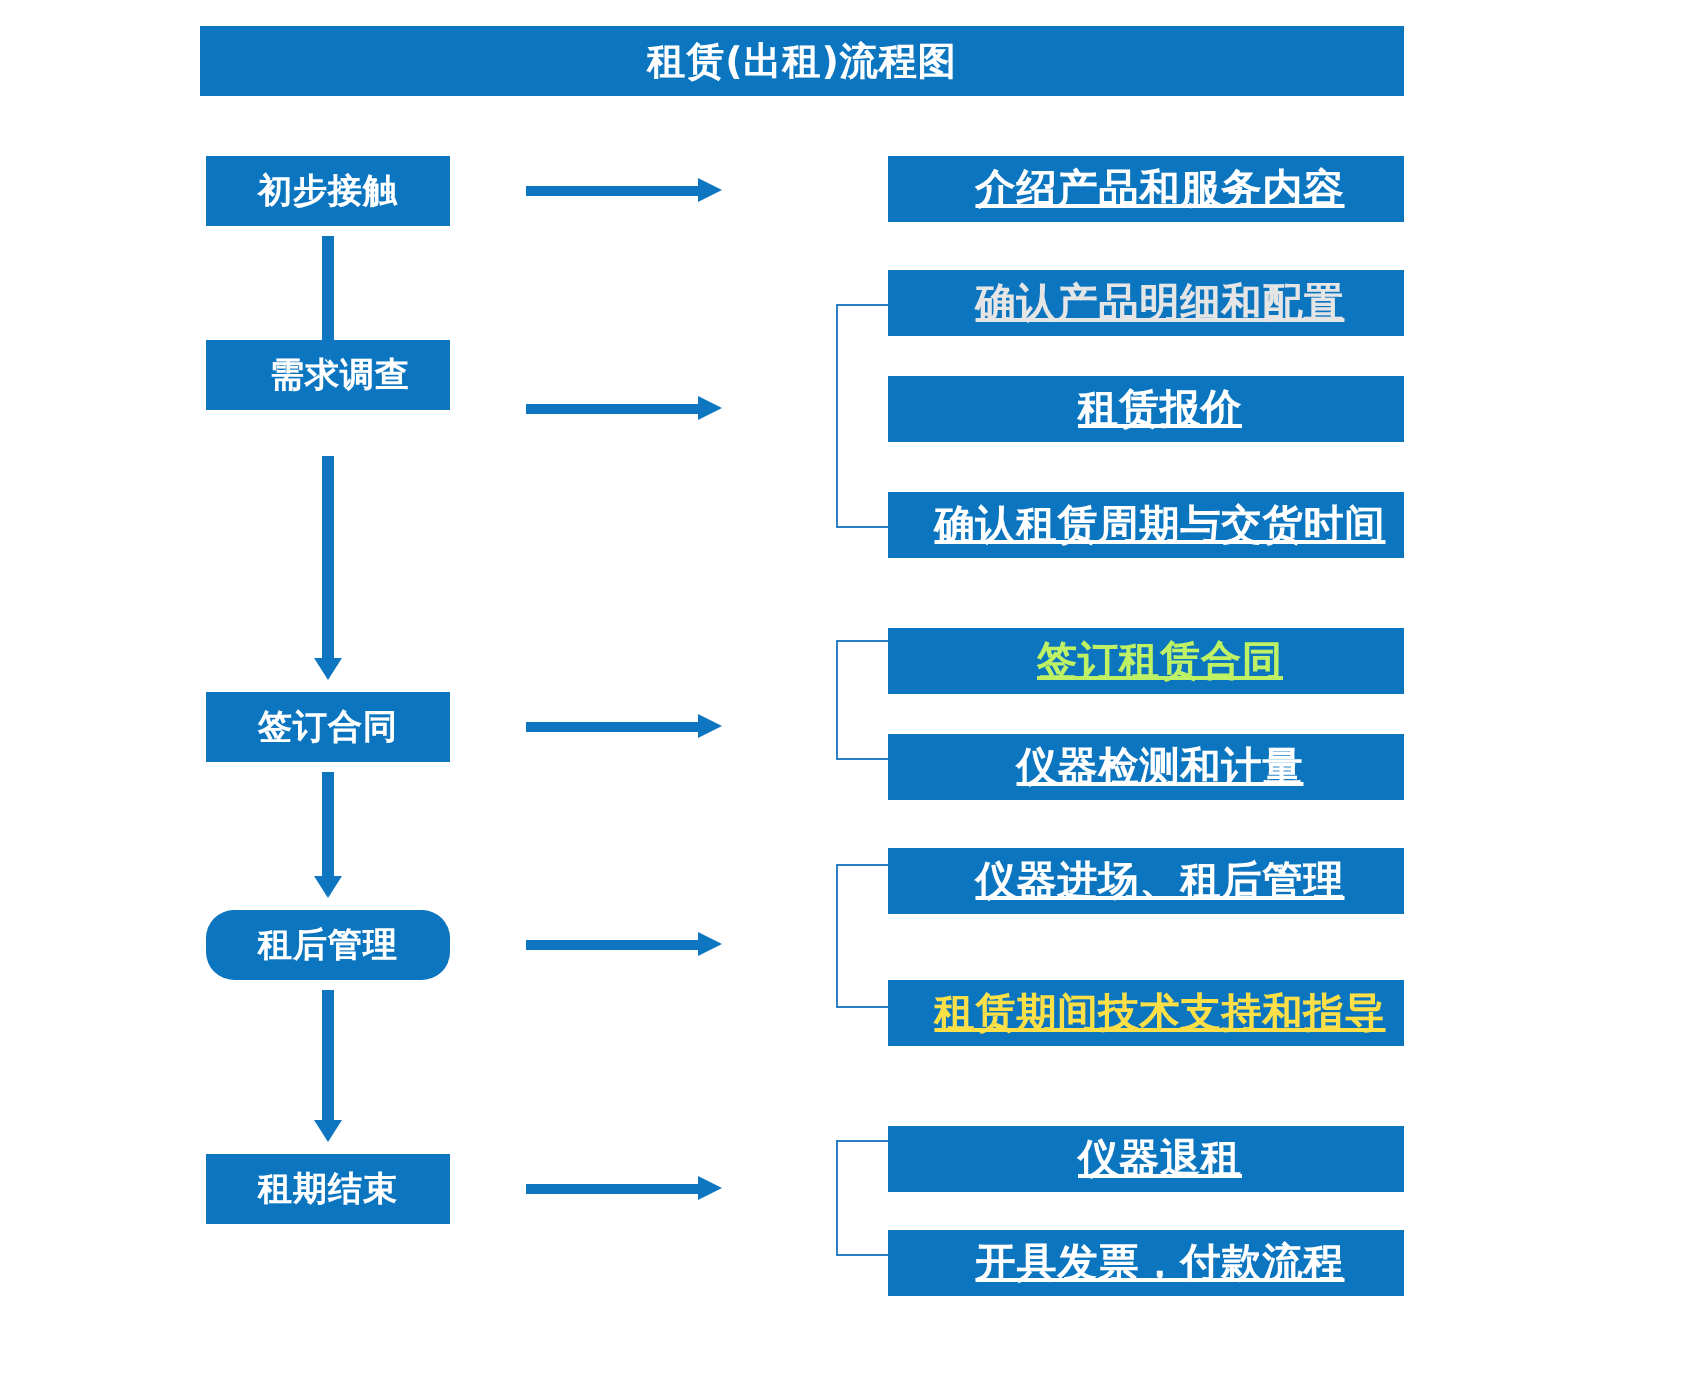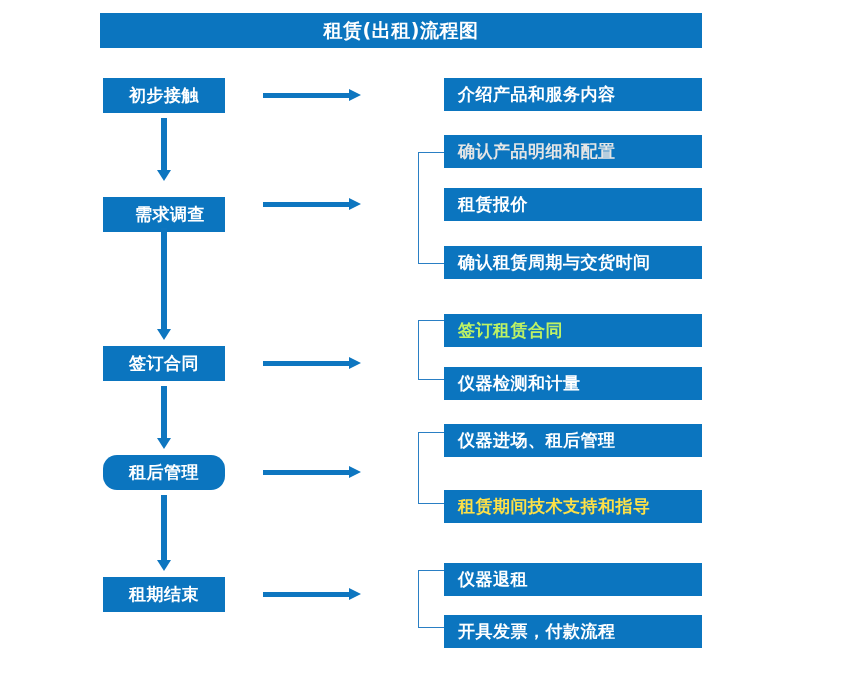--- a/index.html
+++ b/index.html
@@ -27,23 +27,24 @@
     justify-content:center;
     font-size:19px;
   }
   .left-box{
     width:122px;height:35px;left:103px;
     justify-content:center;
     font-size:17px;
   }
   .right-box{
     left:444px;width:258px;height:33px;
-    justify-content:flex-start;
+    justify-content:center;
     padding-left:14px;
-    font-size:17px;
+    font-size:20px;
+    text-decoration:underline;
   }
 
   
   .h-arrow{position:absolute;height:16px;width:98px;}
   .h-arrow .shaft{
     position:absolute;left:0;top:6px;width:88px;height:5px;
     background:#0e76c0;
   }
   .h-arrow .head{
     position:absolute;left:86px;top:2px;
@@ -82,21 +83,21 @@
 
 <div id="stage">
 
   <div class="box title-bar" style="background: rgb(11, 117, 191); color: rgb(255, 255, 255);">
     <span>租赁(出租)流程图</span>
   </div>
 
   <div class="box left-box" style="top: 78px; background: rgb(11, 117, 191); color: rgb(255, 255, 255);">
     <span>初步接触</span>
   </div>
-  <div class="box left-box" style="top: 197px; background: rgb(11, 117, 191); color: rgb(255, 255, 255); padding-left: 12px;">
+  <div class="box left-box" style="top: 170px; background: rgb(11, 117, 191); color: rgb(255, 255, 255); padding-left: 12px;">
     <span>需求调查</span>
   </div>
   <div class="box left-box" style="top: 346px; background: rgb(11, 117, 191); color: rgb(255, 255, 255);">
     <span>签订合同</span>
   </div>
   <div class="box left-box" style="top: 455px; background: rgb(11, 117, 191); color: rgb(255, 255, 255); border-radius: 14px;">
     <span>租后管理</span>
   </div>
   <div class="box left-box" style="top: 577px; background: rgb(11, 117, 191); color: rgb(255, 255, 255);">
     <span>租期结束</span>

